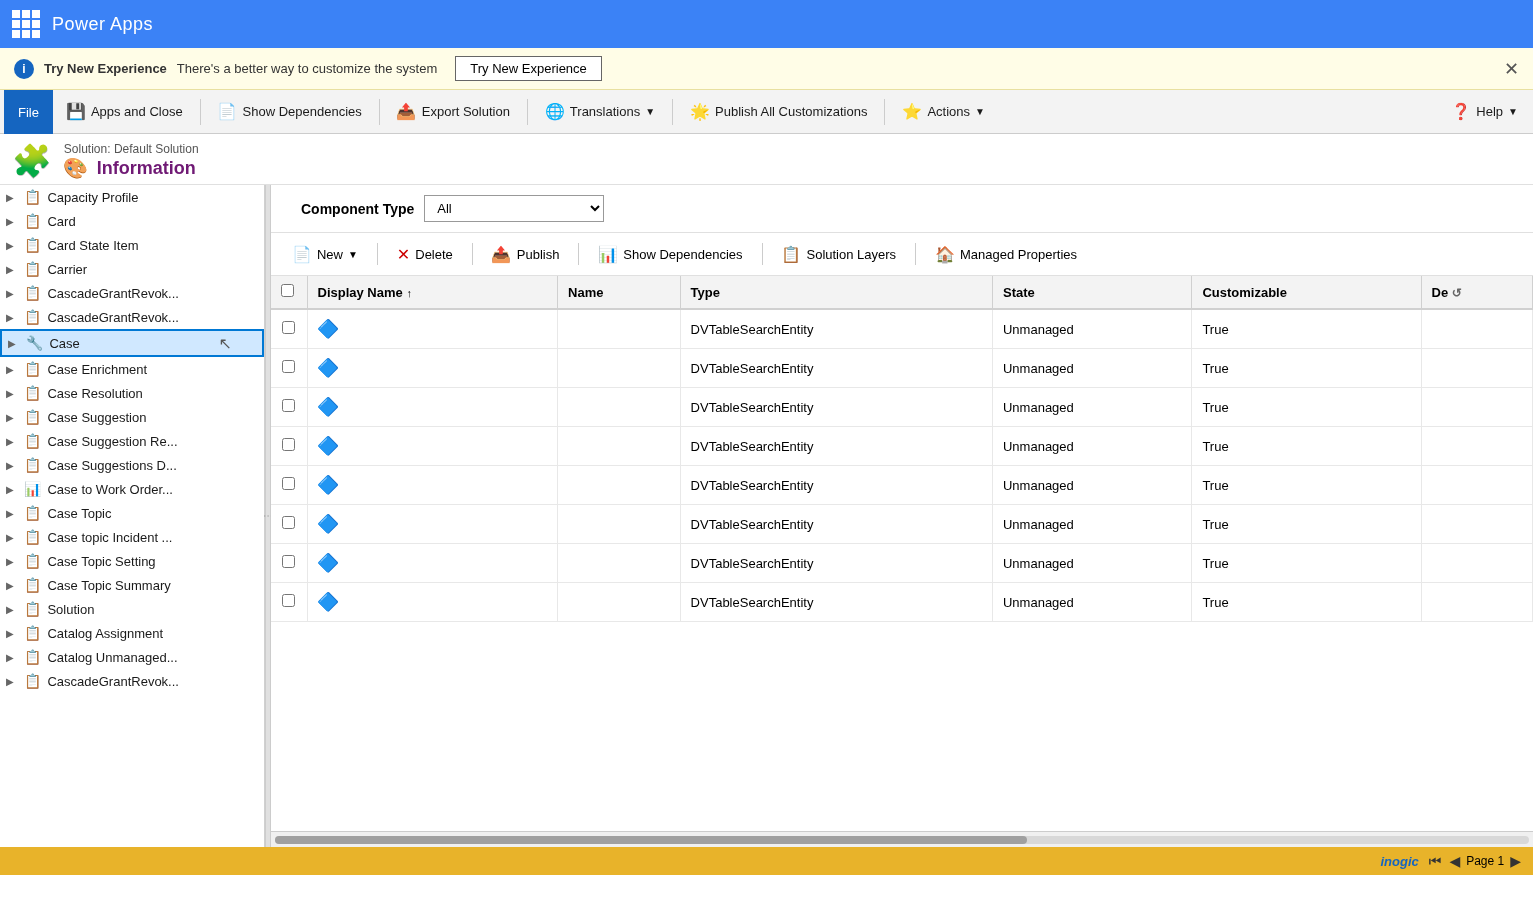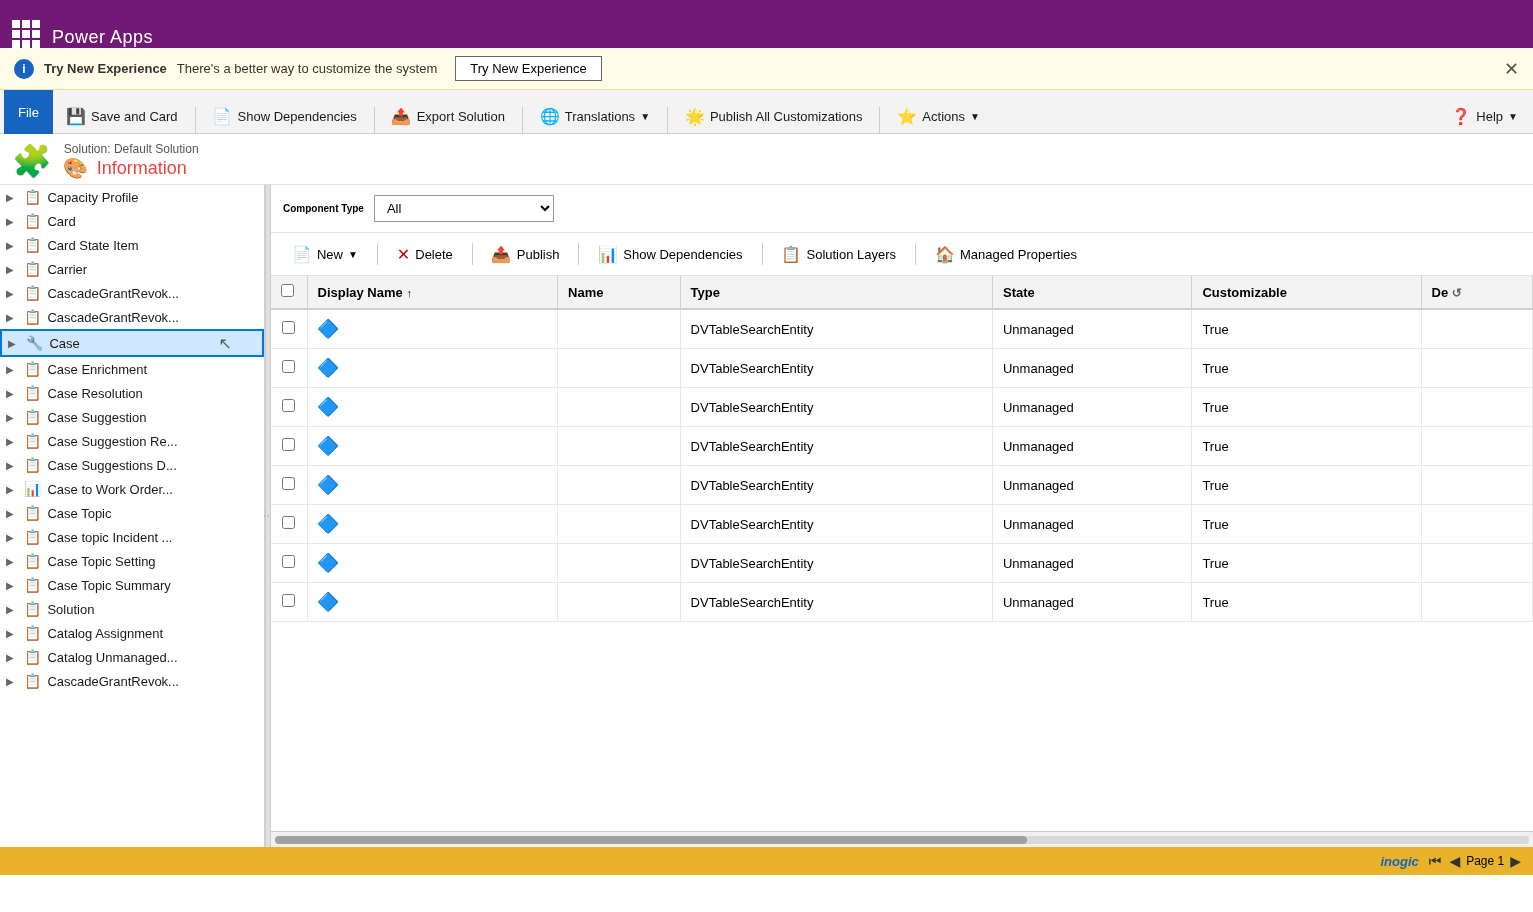--- a/index.html
+++ b/index.html
@@ -1,23 +1,23 @@
 <!DOCTYPE html>
 <html><head>
   <meta charset="utf-8">
   <style>
     * { box-sizing: border-box; margin: 0; padding: 0; }
     body { font-family: 'Segoe UI', Tahoma, Geneva, Verdana, sans-serif; font-size: 13px; background: #fff; overflow: hidden; }
 
     
     .top-bar {
-      background: #701a75;
+      background: #3b82f6;
       height: 48px;
       display: flex;
-      align-items: flex-end;
+      align-items: center;
       padding: 0 12px;
       gap: 12px;
     }
     .waffle-icon {
       width: 28px; height: 28px;
       display: grid;
       grid-template-columns: repeat(3, 8px);
       grid-template-rows: repeat(3, 8px);
       gap: 2px;
       cursor: pointer;
@@ -69,21 +69,21 @@
       cursor: pointer;
       color: #555;
     }
 
     
     .toolbar {
       background: #f3f3f3;
       border-bottom: 1px solid #ccc;
       height: 44px;
       display: flex;
-      align-items: flex-end;
+      align-items: center;
       padding: 0 4px;
       gap: 2px;
     }
     .toolbar-btn {
       display: flex; align-items: center; gap: 5px;
       padding: 4px 10px;
       background: none;
       border: 1px solid transparent;
       cursor: pointer;
       font-size: 13px;
@@ -111,21 +111,21 @@
     }
 
     
     .solution-header {
       background: #fff;
       padding: 8px 12px 4px 12px;
       border-bottom: 1px solid #e0e0e0;
     }
     .solution-label { font-size: 12px; color: #555; }
     .solution-name-row { display: flex; align-items: center; gap: 8px; }
-    .solution-title { font-size: 18px; font-weight: normal; color: #ef4444; }
+    .solution-title { font-size: 18px; font-weight: bold; color: #701a75; }
 
     
     .sidebar {
       width: 265px;
       flex-shrink: 0;
       border-right: 1px solid #d0d0d0;
       background: #fff;
       overflow-y: auto;
       overflow-x: hidden;
     }
@@ -162,21 +162,21 @@
       overflow: hidden;
     }
     .component-type-bar {
       padding: 10px 12px;
       display: flex;
       align-items: center;
       gap: 10px;
       border-bottom: 1px solid #e0e0e0;
       background: #fff;
     }
-    .component-label { font-weight: bold; font-size: 10px; }
+    .component-label { font-weight: bold; font-size: 14px; margin-left: 18px; }
     .component-select {
       padding: 4px 8px;
       border: 1px solid #999;
       font-size: 13px;
       min-width: 180px;
       background: #fff;
       cursor: pointer;
     }
 
     
@@ -322,21 +322,21 @@
   <span class="info-banner-text" style="font-weight:bold;">Try New Experience</span>
   <span class="info-banner-text">There's a better way to customize the system</span>
   <button class="try-new-btn">Try New Experience</button>
   <button class="banner-close">✕</button>
 </div>
 
 <div class="toolbar">
   <button class="file-btn">File</button>
   <button class="toolbar-btn">
     <span class="toolbar-icon">💾</span>
-    <span>Save and Card</span>
+    <span>Apps and Close</span>
   </button>
   <div class="toolbar-separator"></div>
   <button class="toolbar-btn">
     <span class="toolbar-icon">📄</span>
     <span>Show Dependencies</span>
   </button>
   <div class="toolbar-separator"></div>
   <button class="toolbar-btn">
     <span class="toolbar-icon">📤</span>
     <span>Export Solution</span>

